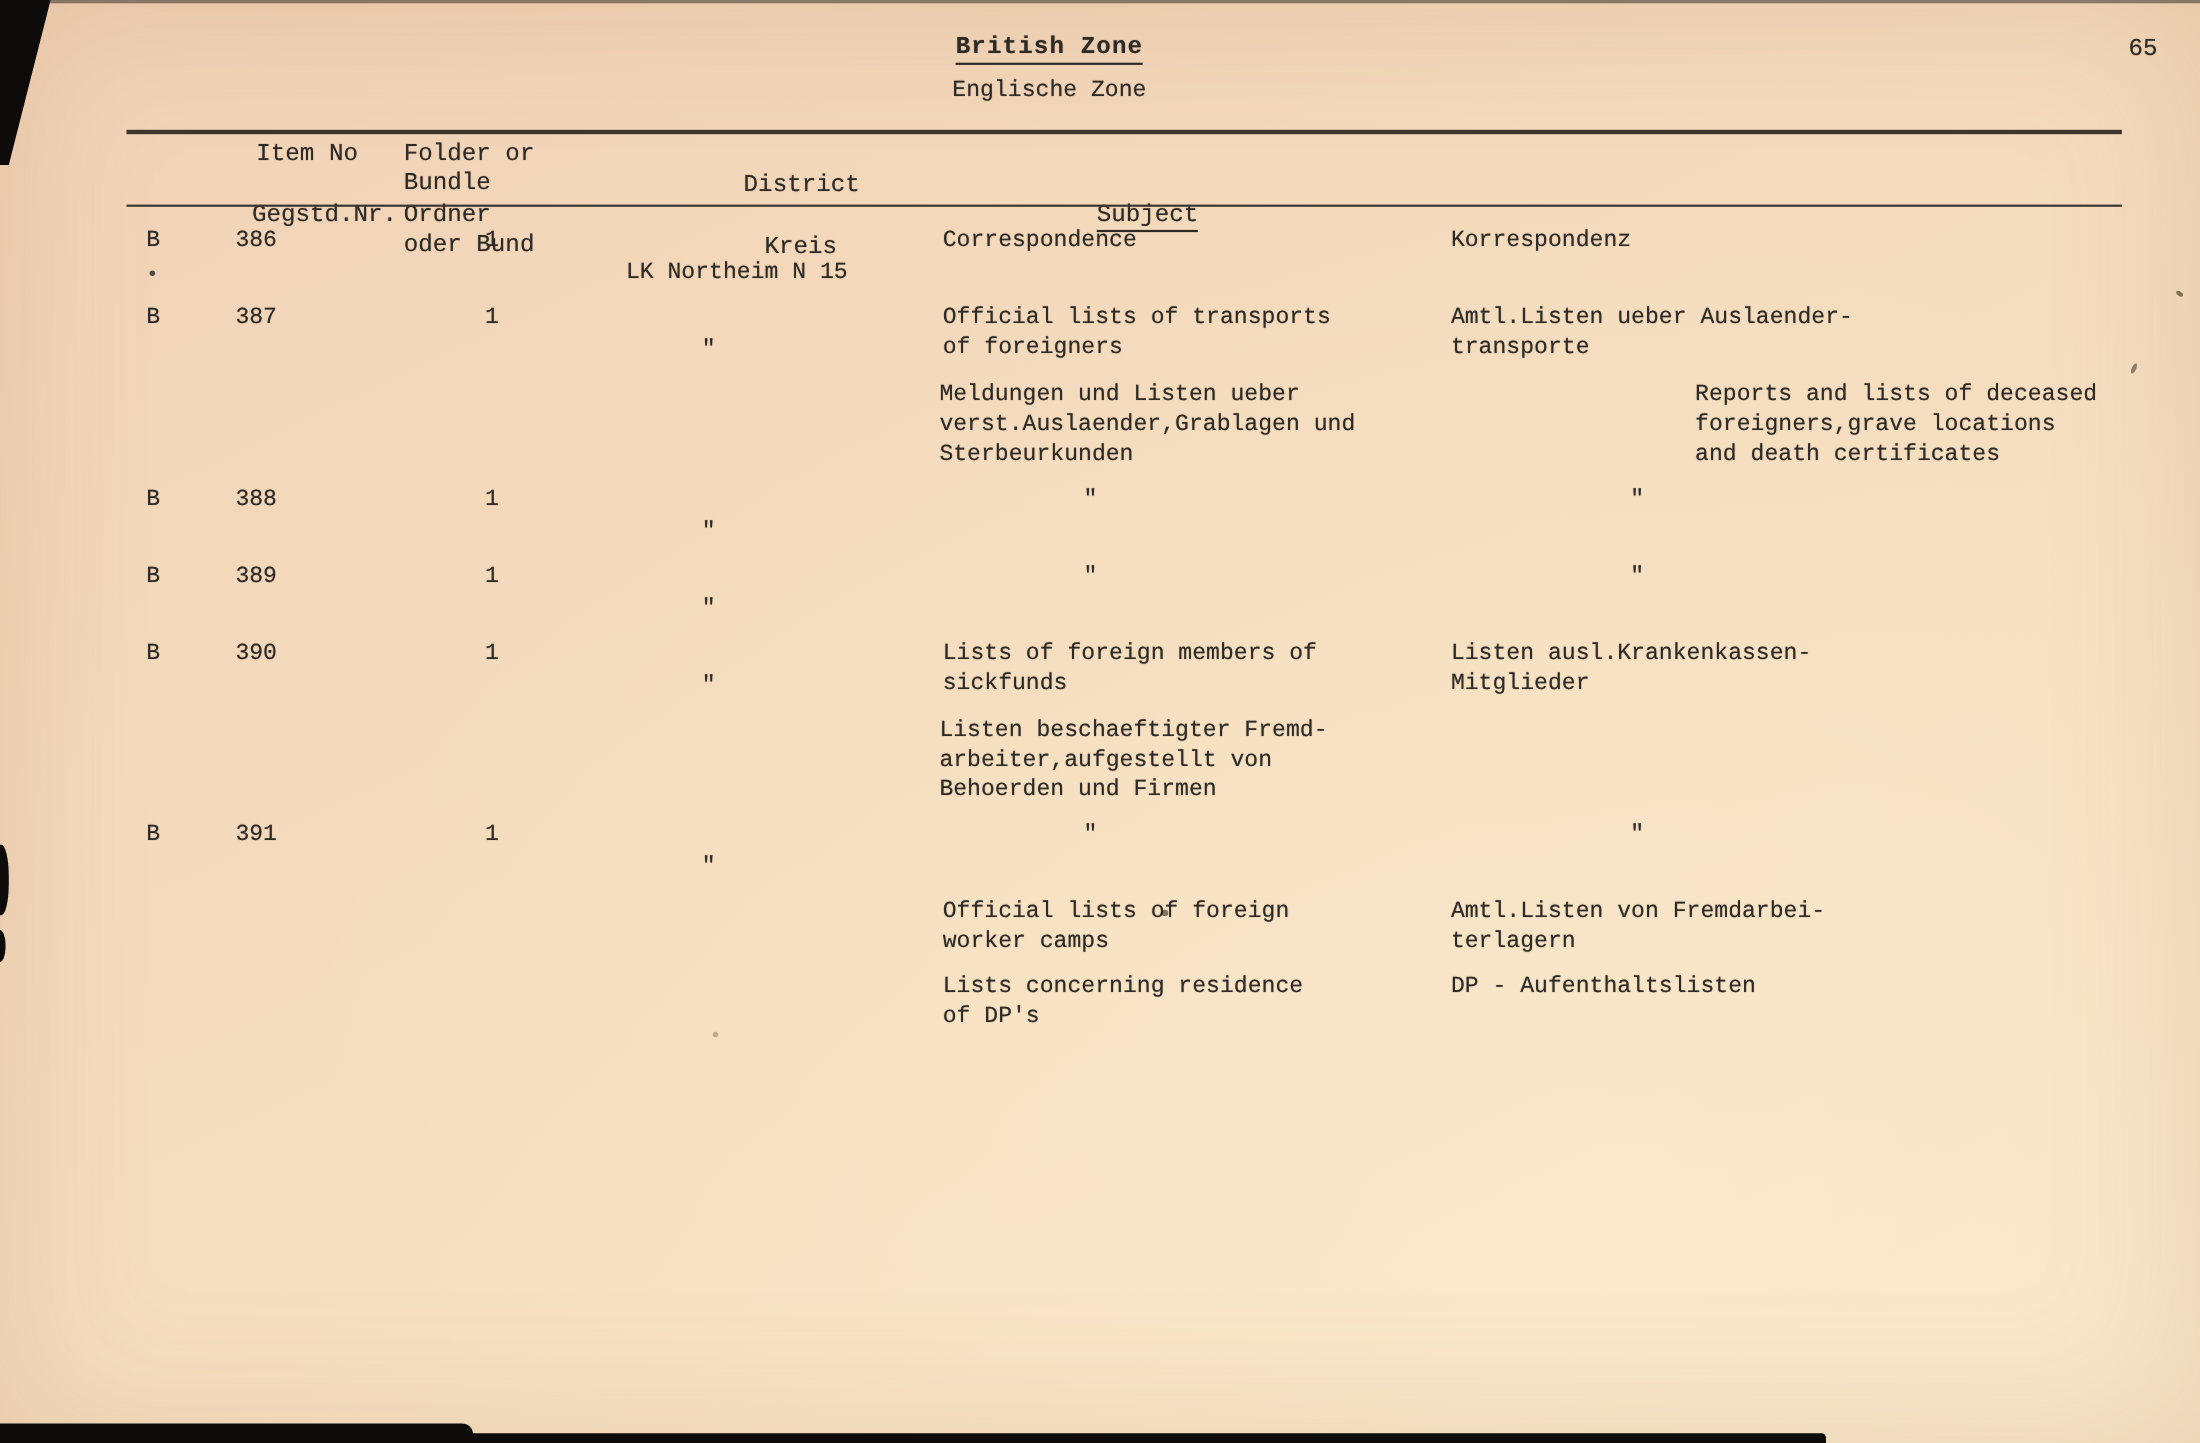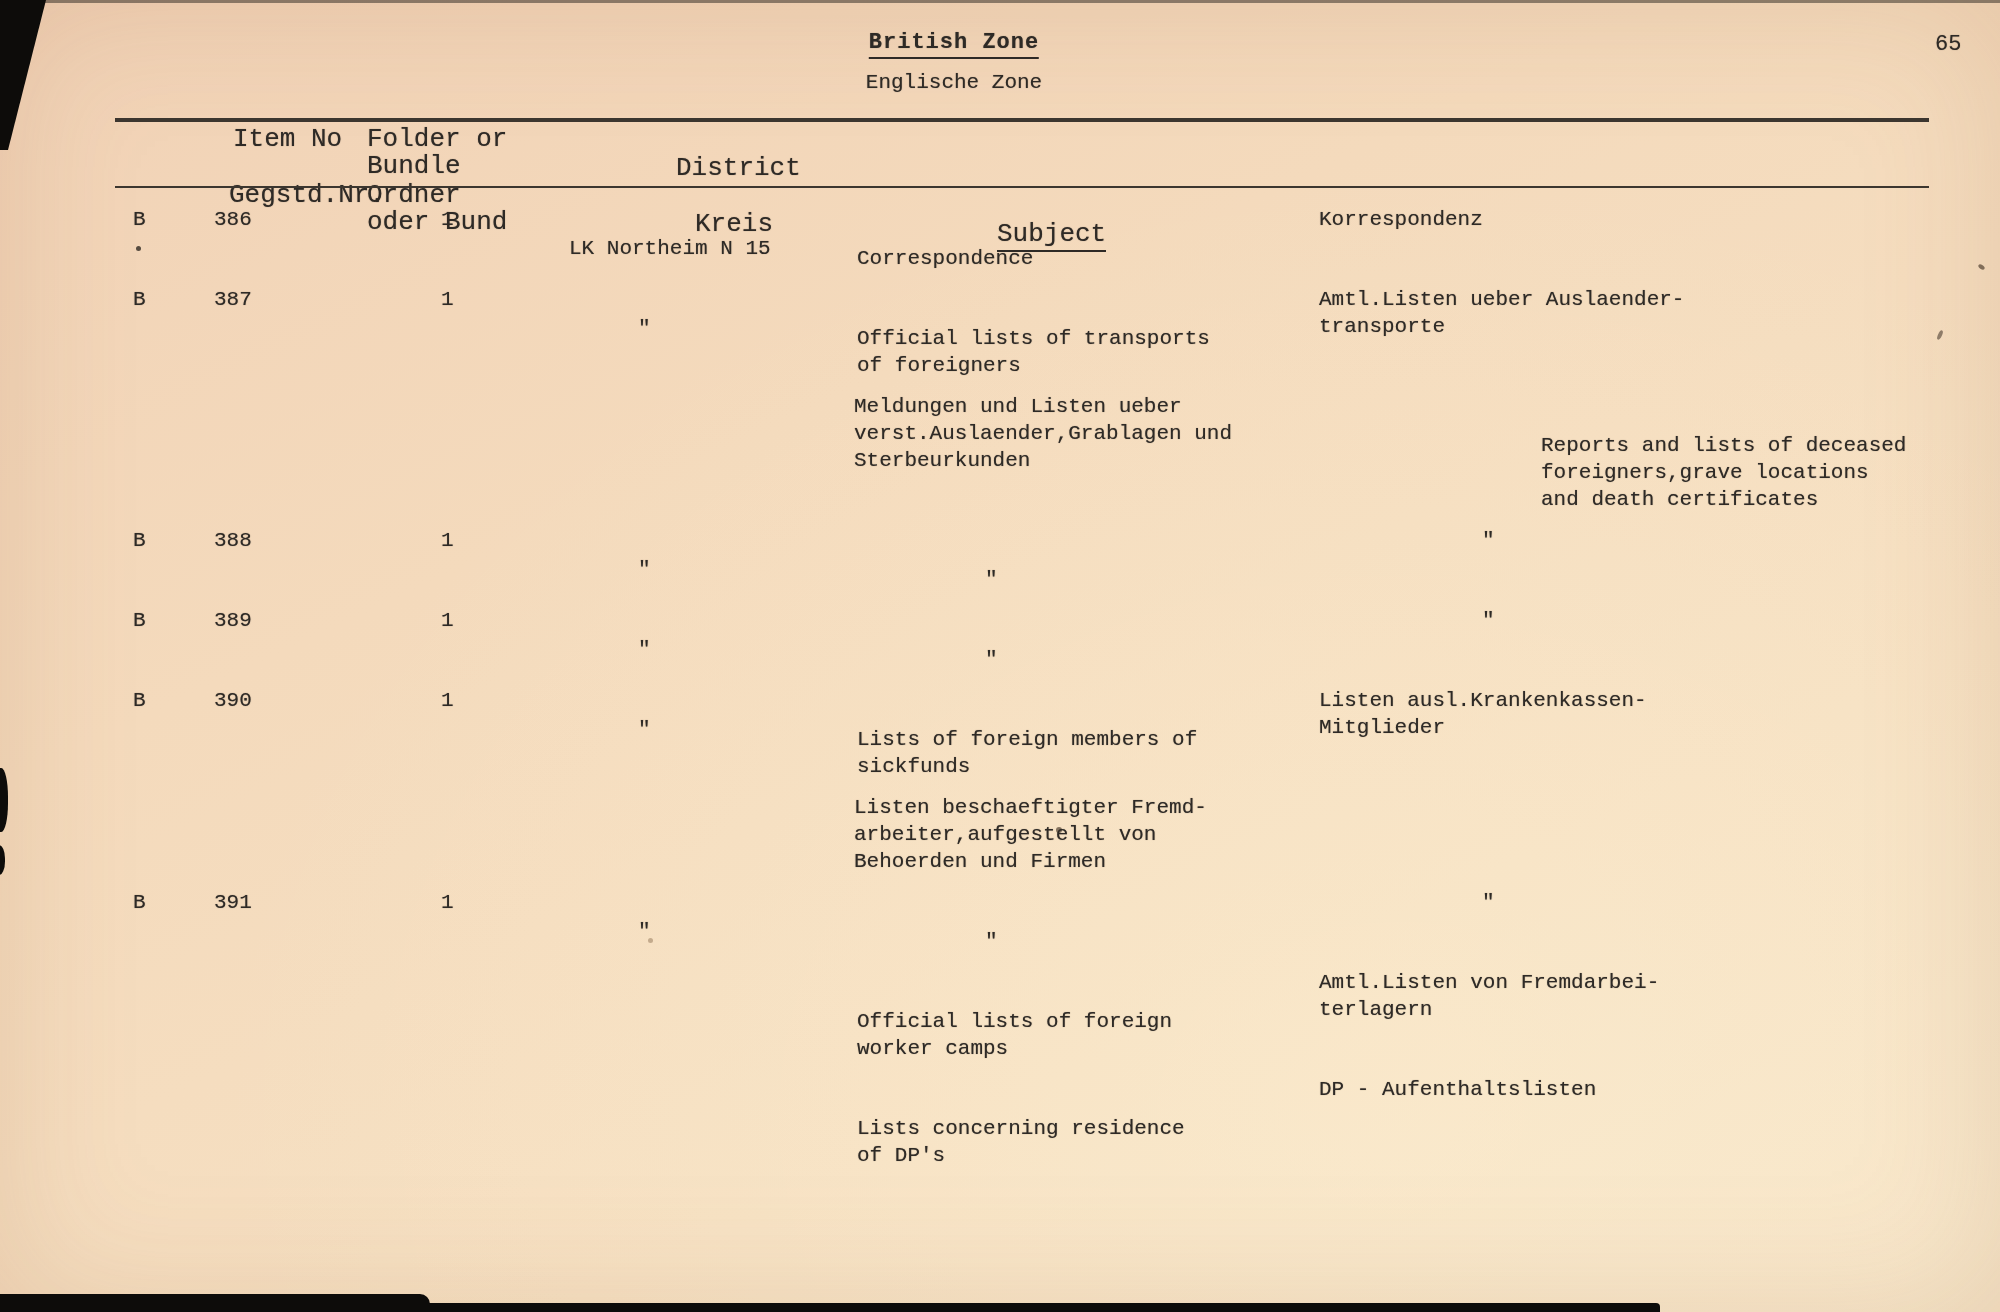--- a/index.html
+++ b/index.html
@@ -21,30 +21,30 @@
   .title{position:absolute;top:30px;left:954px;transform:translateX(-50%);
          font-size:22px;font-weight:bold;letter-spacing:1px;white-space:nowrap;}
   .title .u{border-bottom:2px solid #2e2a26;padding-bottom:2px;}
   .subtitle{position:absolute;top:71px;left:954px;transform:translateX(-50%);
             font-size:21px;white-space:nowrap;}
 
   .rule-top{position:absolute;top:118px;left:115px;width:1814px;height:4px;background:#3c362f;}
   .rule-head{position:absolute;top:186px;left:115px;width:1814px;height:2px;background:#3c362f;}
 
   
-  .thead{position:absolute;top:126px;left:130px;right:0;font-size:26px;line-height:27px;}
+  .thead{position:absolute;top:126px;left:130px;right:0;font-size:22px;line-height:27px;}
   .tbody{position:absolute;top:206px;left:130px;right:0;font-size:21px;line-height:27px;}
   .hline,.row{display:flex;align-items:flex-start;}
   .row{margin-bottom:14px;}
   .cell,.hcell{box-sizing:border-box;white-space:pre-line;}
   .c-prefix  {width:81px;  padding-left:3px;}
   .c-item    {width:150px; padding-left:3px;}
   .c-folder  {width:150px;}
   .c-district{width:340px;margin-top:29px;}
-  .c-subject {width:465px;margin-top:39px;}
+  .c-subject {width:465px;}
   .c-betreff {flex:1;}
 
   .thead .c-item    {padding-left:22px;}
   .thead .c-folder  {padding-left:6px;}
   .thead .c-district{padding-left:165px;}
   .thead .hline2 .c-item    {padding-left:18px;}
   .thead .hline2 .c-district{padding-left:184px;}
   .thead .c-subject {padding-left:146px;}
   .thead .c-betreff {padding-left:82px;}
   .thead .u{border-bottom:2px solid #2e2a26;padding-bottom:1px;}

